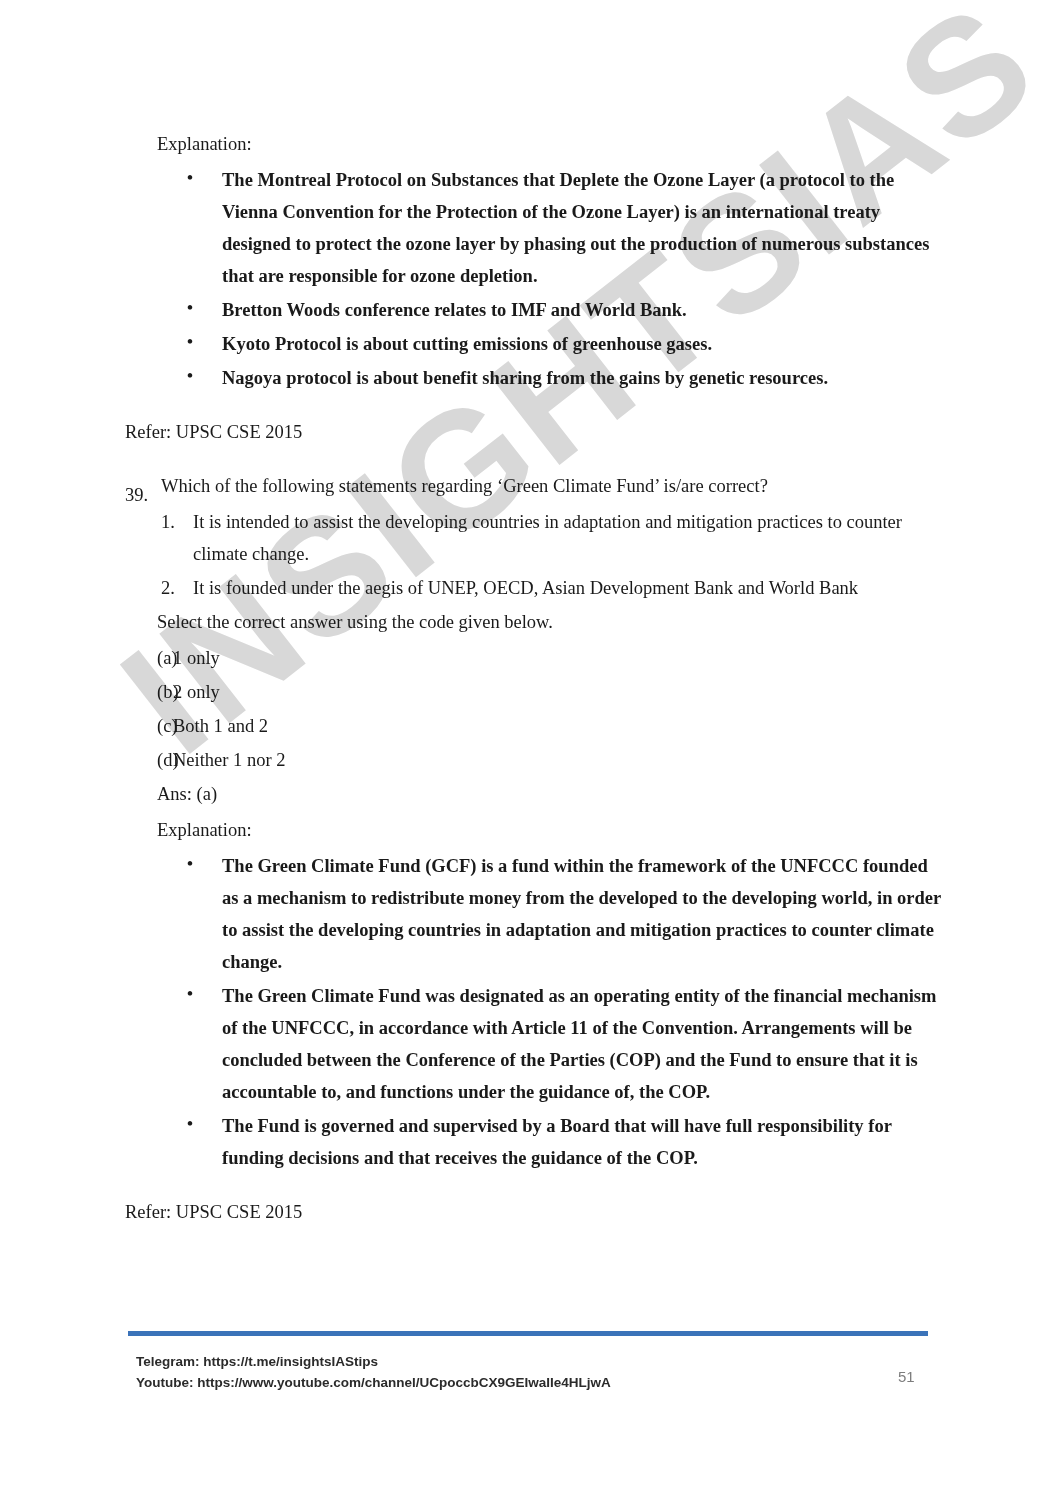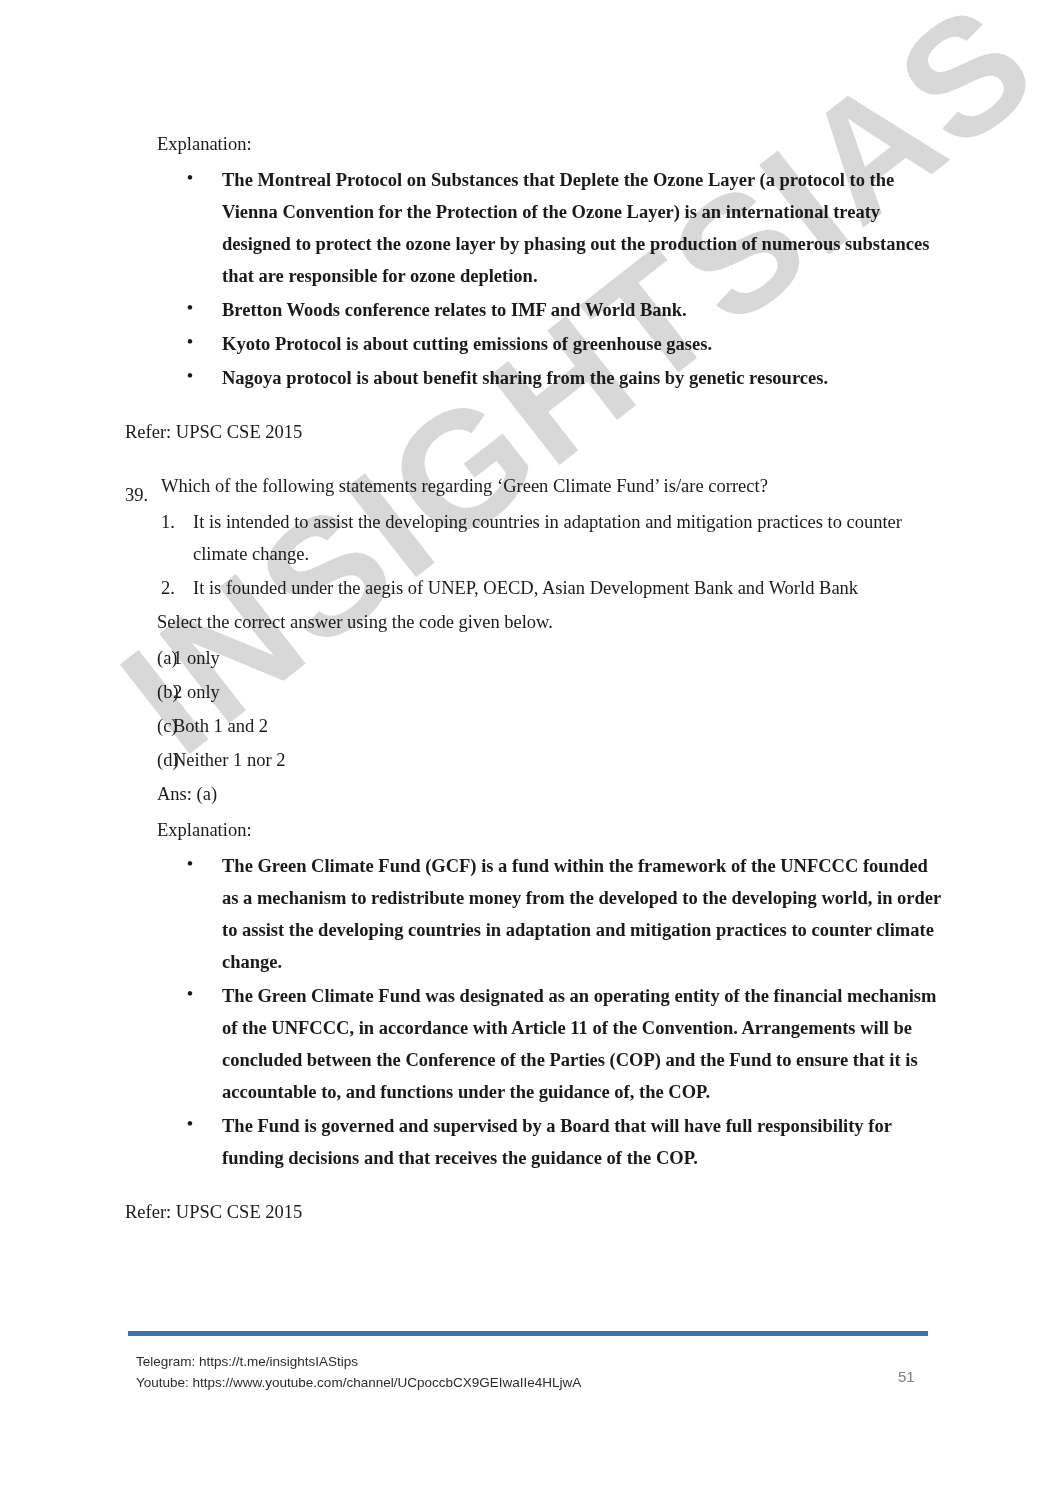--- a/index.html
+++ b/index.html
@@ -165,20 +165,21 @@
   .footer {
     position: absolute;
     left: 136px;
     top: 1352px;
     width: 820px;
     z-index: 3;
     font-family: "Liberation Sans", sans-serif;
     font-size: 13.5px;
     color: #2b2b2b;
     line-height: 1.55;
+    font-weight: bold;
   }
   .page-num {
     position: absolute;
     left: 898px;
     top: 1368px;
     font-family: "Liberation Sans", sans-serif;
     font-size: 15px;
     color: #7d7d7d;
     z-index: 3;
   }

